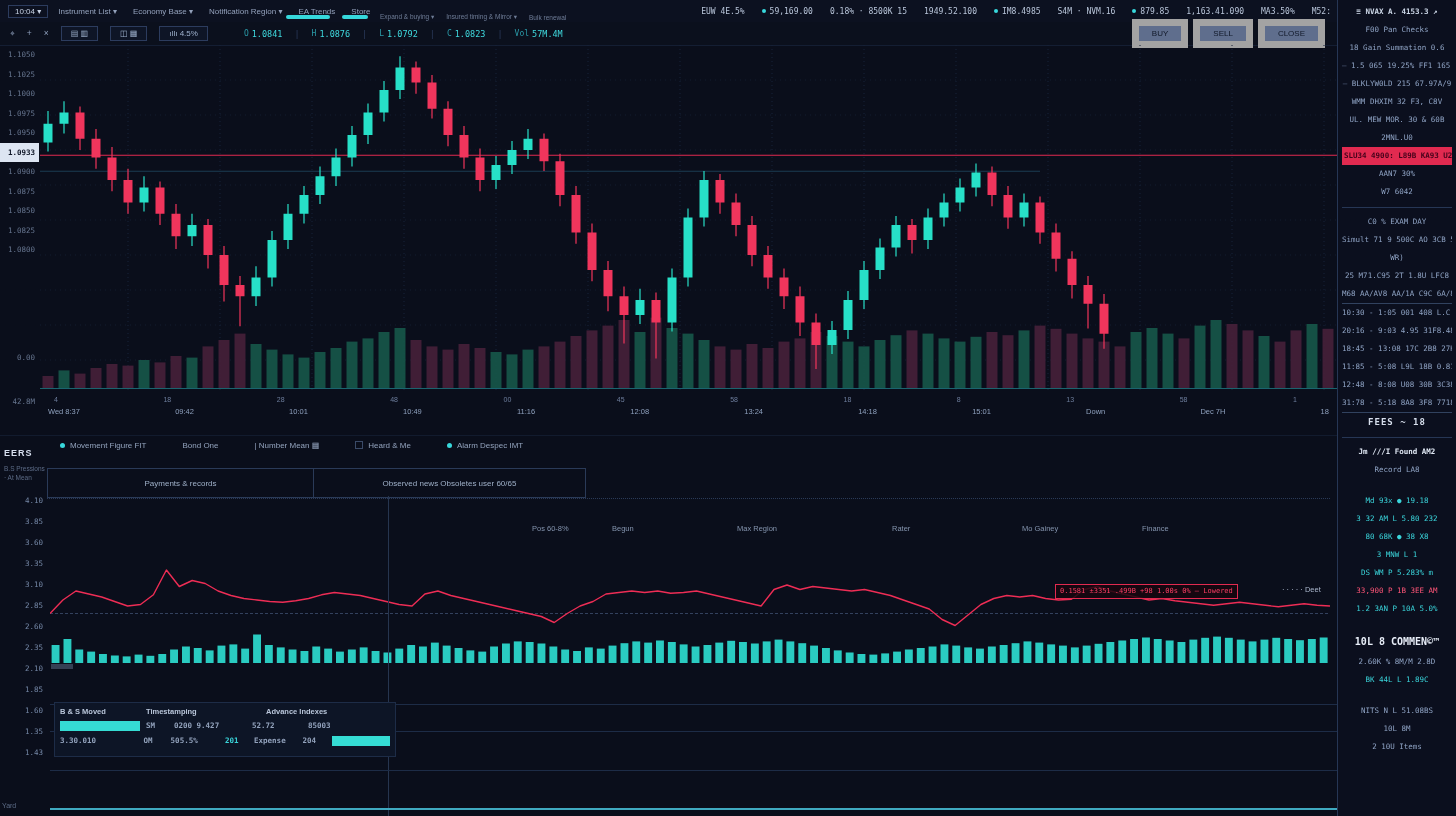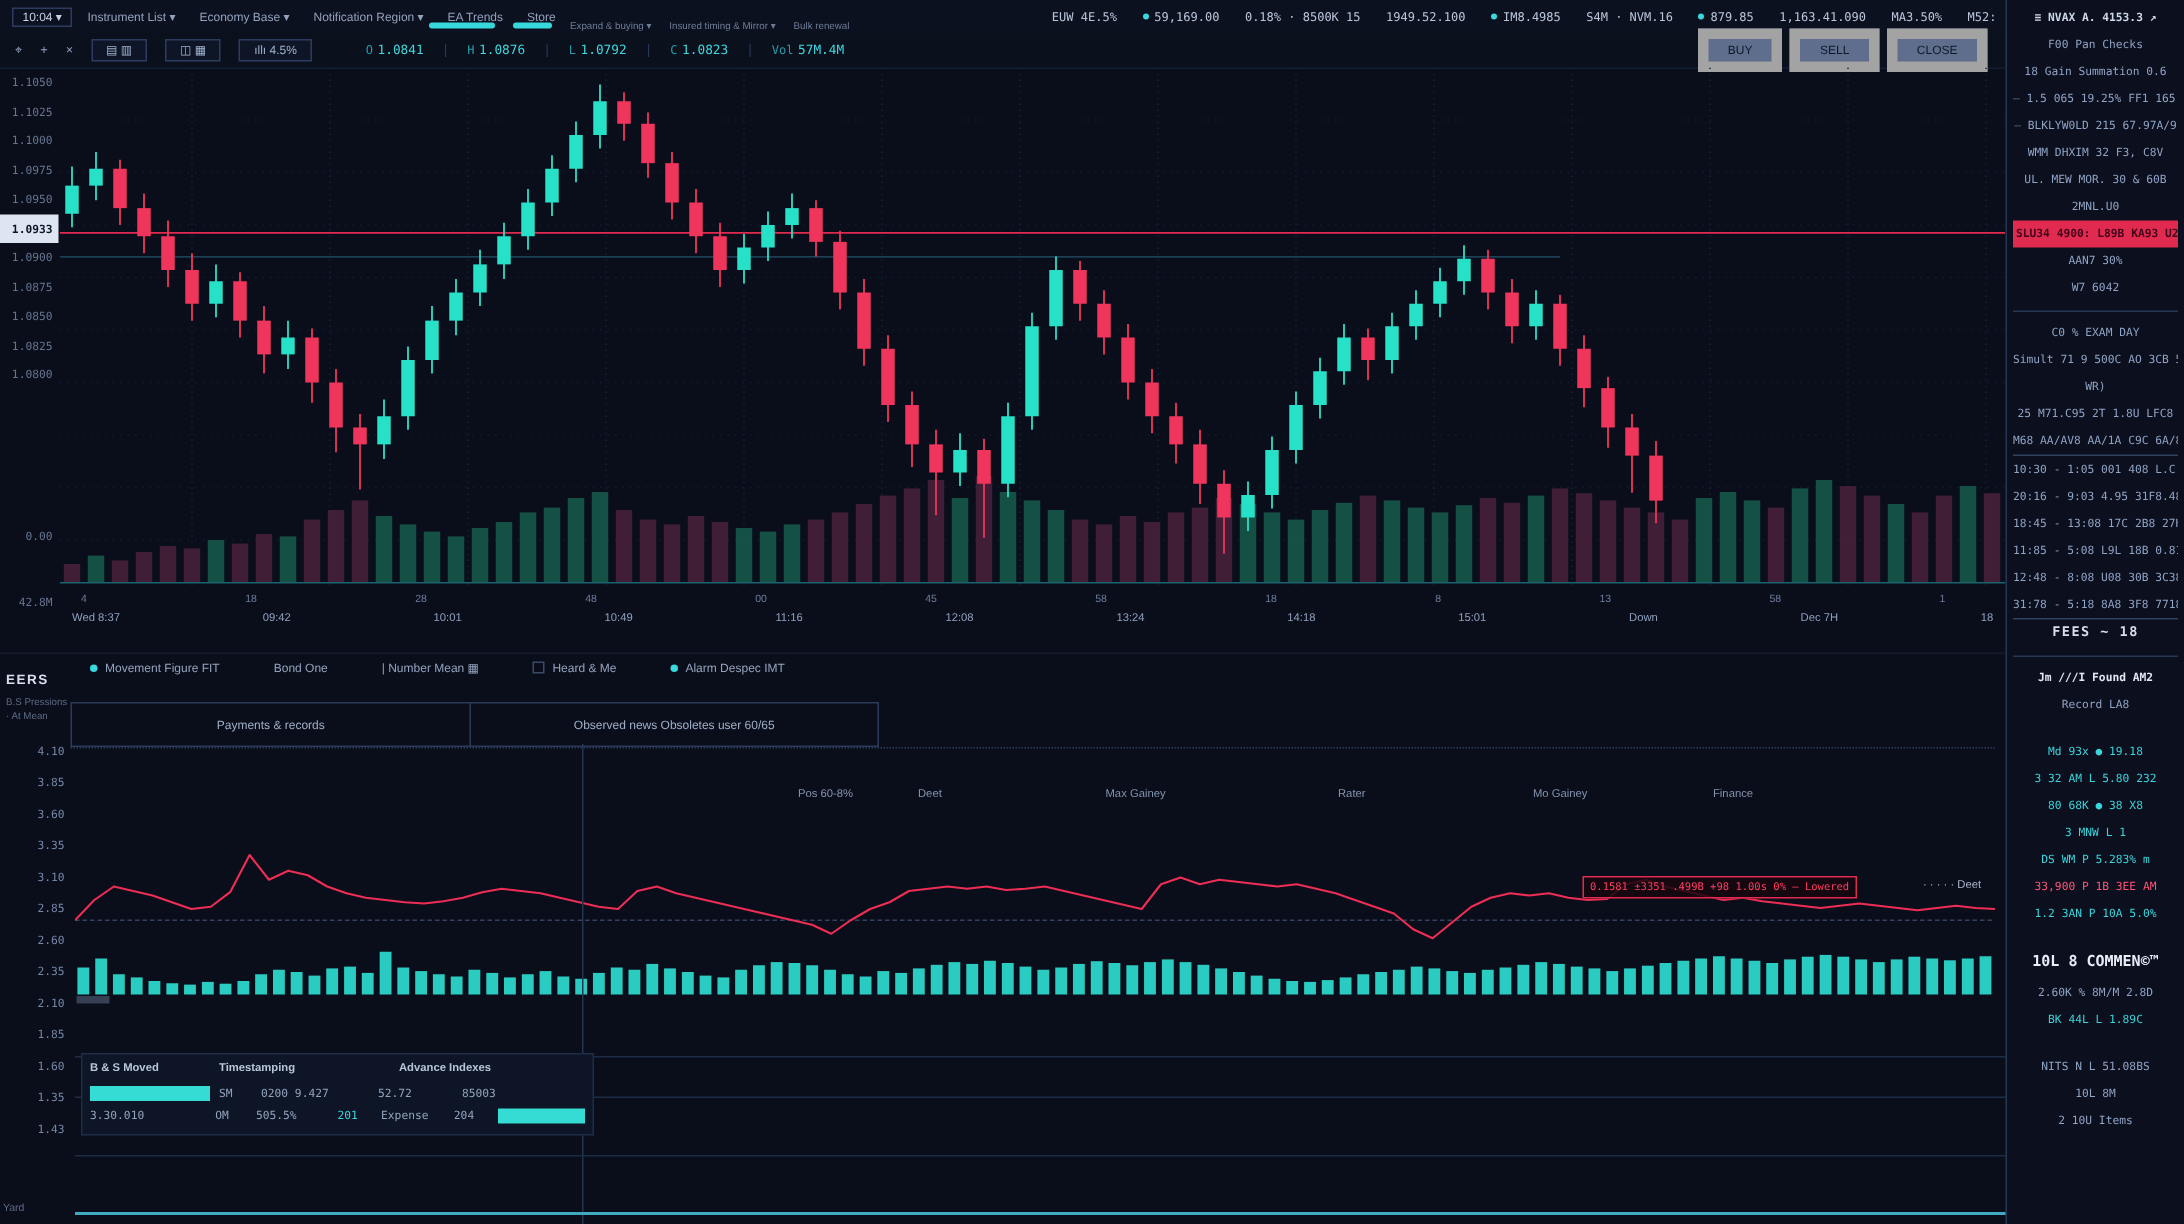--- a/index.html
+++ b/index.html
@@ -102,21 +102,21 @@
   .hline.teal{background:#3fa9c0;height:2px;}
   .chip{position:absolute;left:1px;top:228px;width:22px;height:5px;background:#5a6a84;opacity:.55;}
 
   .minitable{position:absolute;left:4px;top:266px;width:342px;font-size:7.5px;
              background:#0d1526;border:1px solid #1d2c47;padding:4px 5px 5px 5px;box-sizing:border-box;
              font-family:"DejaVu Sans Mono",monospace;}
   .mt-head{display:flex;color:#b9c6da;font-weight:bold;margin-bottom:5px;font-family:"Liberation Sans",sans-serif;}
   .mt-head span:nth-child(1){width:86px;}
   .mt-head span:nth-child(2){width:120px;}
   .mt-head span:nth-child(3){width:120px;}
-  .mt-row{display:flex;align-items:center;height:15px;color:#93a3bd;}
+  .mt-row{display:flex;height:15px;color:#93a3bd;font-weight:bold;}
   .mt-bar{display:inline-block;height:10px;background:#35dcd4;}
   .mt-bar.b1{width:80px;margin-right:6px;}
   .mt-bar.b2{width:60px;margin-left:4px;}
   .mt-row .cell{display:inline-block;white-space:nowrap;overflow:hidden;}
   .cy{color:#3ad4da;}
 </style>
 </head>
 <body>
 
 <div class="app">
@@ -553,22 +553,22 @@
           <div class="lbl">1.85</div>
           <div class="lbl">1.60</div>
           <div class="lbl">1.35</div>
           <div class="lbl">1.43</div>
         </div>
       <div class="footer">Yard</div>
     </div>
 
     <div class="content">
       <span class="colhead" style="left:470px">Pos 60-8%</span>
-      <span class="colhead" style="left:550px">Deet</span>
-      <span class="colhead" style="left:675px">Max Gainey</span>
+      <span class="colhead" style="left:550px">Begun</span>
+      <span class="colhead" style="left:675px">Max Region</span>
       <span class="colhead" style="left:830px">Rater</span>
       <span class="colhead" style="left:960px">Mo Gainey</span>
       <span class="colhead" style="left:1080px">Finance</span>
 
       <svg id="bottom-chart" width="1280" height="125">
           <line x1="0" y1="72.5" x2="1280" y2="72.5" stroke="#33415e" stroke-width="1" stroke-dasharray="3,2"></line>
           <polyline points="0.0,72.5 12.9,59.0 25.9,50.0 38.8,53.0 51.7,56.0 64.6,60.5 77.6,65.0 90.5,63.5 103.4,53.8 116.4,29.0 129.3,45.5 142.2,39.5 155.2,42.5 168.1,50.0 181.0,54.5 193.9,57.5 206.9,59.0 219.8,60.5 232.7,61.3 245.7,59.8 258.6,57.5 271.5,53.8 284.4,51.5 297.4,53.0 310.3,54.5 323.2,57.5 336.2,60.5 349.1,63.5 362.0,65.0 374.9,53.0 387.9,50.0 400.8,54.5 413.7,57.5 426.7,60.5 439.6,63.5 452.5,66.5 465.5,69.5 478.4,72.5 491.3,75.5 504.2,81.5 517.2,72.5 530.1,65.0 543.0,60.5 556.0,53.0 568.9,51.5 581.8,50.0 594.7,51.5 607.7,50.0 620.6,52.3 633.5,51.5 646.5,50.0 659.4,53.0 672.3,56.0 685.3,59.0 698.2,62.0 711.1,65.0 724.0,48.5 737.0,44.0 749.9,48.5 762.8,45.5 775.8,47.0 788.7,48.5 801.6,50.0 814.5,48.5 827.5,51.5 840.4,54.5 853.3,59.0 866.3,63.5 879.2,68.0 892.1,78.5 905.1,84.5 918.0,74.0 930.9,63.5 943.8,57.5 956.8,54.5 969.7,56.0 982.6,54.5 995.6,57.5 1008.5,59.0 1021.4,58.3 1034.3,48.5 1047.3,45.5 1060.2,50.0 1073.1,53.0 1086.1,56.0 1099.0,59.0 1111.9,57.5 1124.8,59.8 1137.8,61.3 1150.7,62.8 1163.6,64.3 1176.6,62.8 1189.5,61.3 1202.4,62.8 1215.4,64.3 1228.3,65.8 1241.2,64.3 1254.1,62.8 1267.1,64.3 1280.0,65.0" fill="none" stroke="#ee2d55" stroke-width="1.4" stroke-linejoin="round"></polyline>
           <rect x="1.6" y="104.0" width="7.9" height="18.0" fill="#2cd6ca" opacity="0.95"></rect>
           <rect x="13.5" y="98.0" width="7.9" height="24.0" fill="#2cd6ca" opacity="0.95"></rect>
           <rect x="25.3" y="108.5" width="7.9" height="13.5" fill="#2cd6ca" opacity="0.95"></rect>

